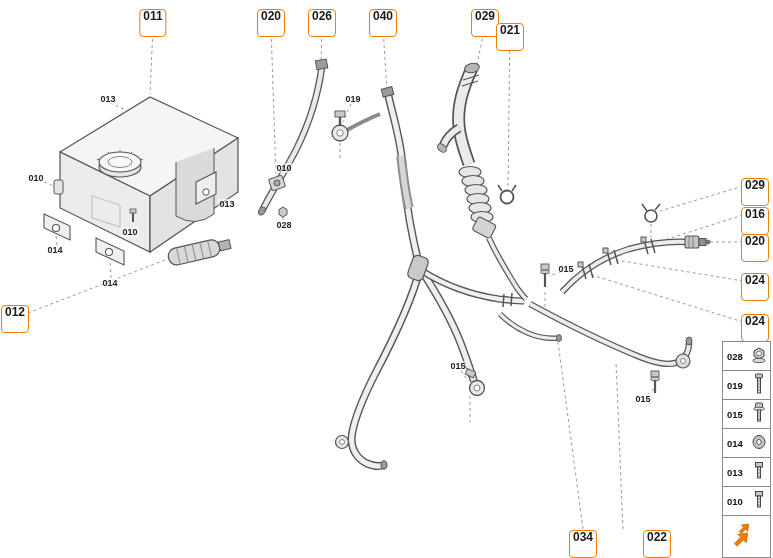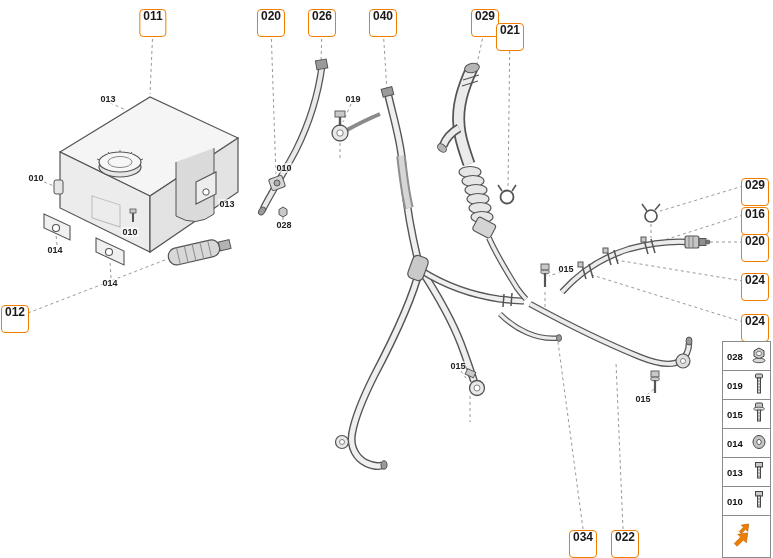--- a/index.html
+++ b/index.html
@@ -247,21 +247,21 @@
   <div class="callout" style="left:383px;top:9px">040</div>
   <div class="callout" style="left:485px;top:9px">029</div>
   <div class="callout" style="left:510px;top:23px">021</div>
   <div class="callout" style="left:755px;top:178px">029</div>
   <div class="callout" style="left:755px;top:207px">016</div>
   <div class="callout" style="left:755px;top:234px">020</div>
   <div class="callout" style="left:755px;top:273px">024</div>
   <div class="callout" style="left:755px;top:314px">024</div>
   <div class="callout" style="left:15px;top:305px">012</div>
   <div class="callout" style="left:583px;top:530px">034</div>
-  <div class="callout" style="left:625px;top:530px">022</div>
+  <div class="callout" style="left:657px;top:530px">022</div>
 
   <span class="plabel" style="left:108px;top:99px">013</span>
   <span class="plabel" style="left:36px;top:178px">010</span>
   <span class="plabel" style="left:55px;top:250px">014</span>
   <span class="plabel" style="left:130px;top:232px">010</span>
   <span class="plabel" style="left:110px;top:283px">014</span>
   <span class="plabel" style="left:227px;top:204px">013</span>
   <span class="plabel" style="left:284px;top:168px">010</span>
   <span class="plabel" style="left:284px;top:225px">028</span>
   <span class="plabel" style="left:353px;top:99px">019</span>

